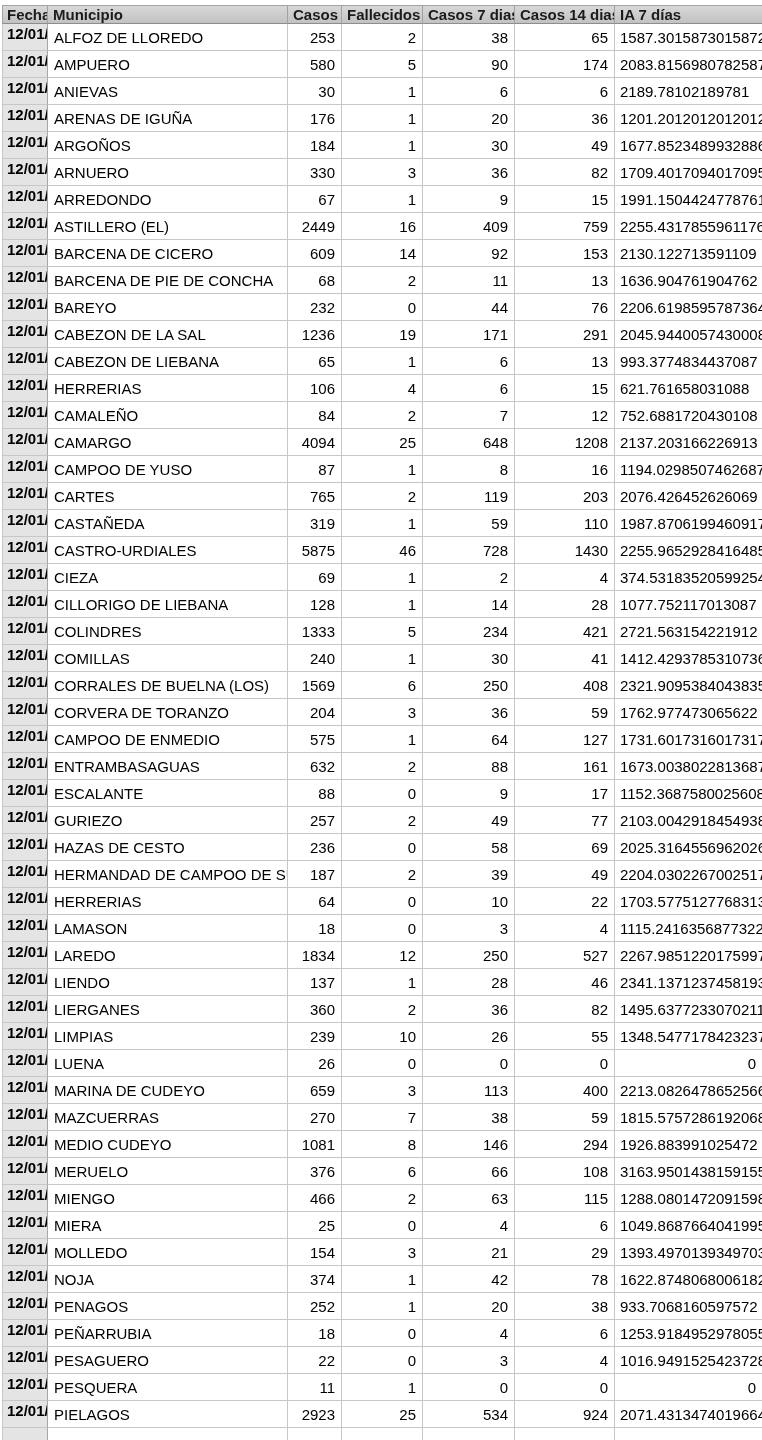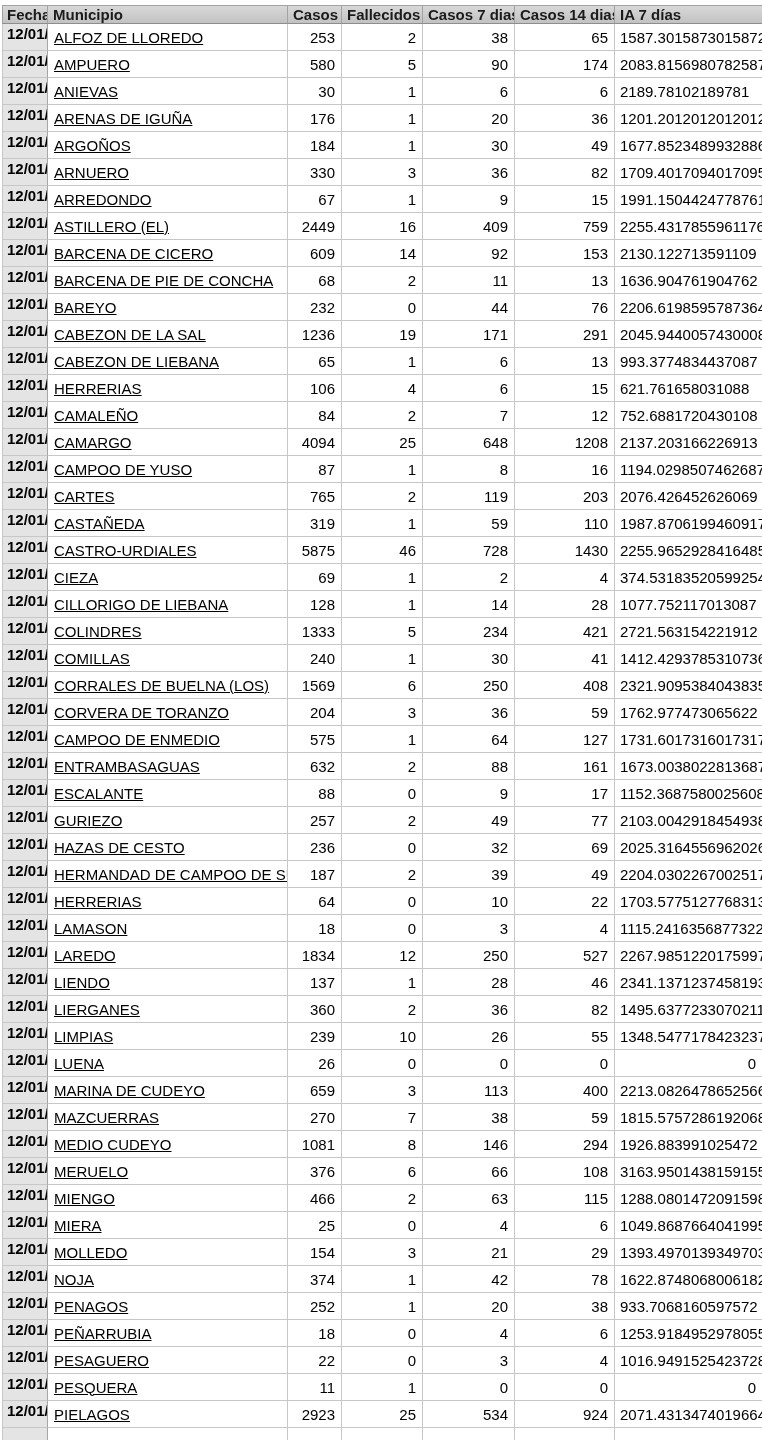--- a/index.html
+++ b/index.html
@@ -52,21 +52,21 @@
     background: #ffffff;
   }
   td:last-child { border-right: none; }
   td.c-fecha {
     background: var(--fecha-cell-bg, #e4e4e4);
     font-weight: bold;
     border-left: 1px solid var(--grid-border, #c7c7c7);
     border-right: 1px solid var(--fecha-cell-border, #a6a6a6);
     padding: 0 0 7px 4px;
   }
-  td.c-mun { text-align: left; padding-left: 6px; text-decoration: underline; }
+  td.c-mun { text-align: left; padding-left: 6px; }
   td.c-num { text-align: right; padding-right: 6px; }
   td.c-ia { text-align: left; padding-left: 5px; }
 </style>
 </head>
 <body>
 
 <div class="table-wrap">
   <table>
     <colgroup>
       <col style="width:46px">
@@ -357,21 +357,21 @@
           <td class="c-num">2</td>
           <td class="c-num">49</td>
           <td class="c-num">77</td>
           <td class="c-ia">2103.0042918454938</td>
         </tr>
         <tr>
           <td class="c-fecha">12/01/</td>
           <td class="c-mun">HAZAS DE CESTO</td>
           <td class="c-num">236</td>
           <td class="c-num">0</td>
-          <td class="c-num">32</td>
+          <td class="c-num">58</td>
           <td class="c-num">69</td>
           <td class="c-ia">2025.3164556962026</td>
         </tr>
         <tr>
           <td class="c-fecha">12/01/</td>
           <td class="c-mun">HERMANDAD DE CAMPOO DE SUSO</td>
           <td class="c-num">187</td>
           <td class="c-num">2</td>
           <td class="c-num">39</td>
           <td class="c-num">49</td>

